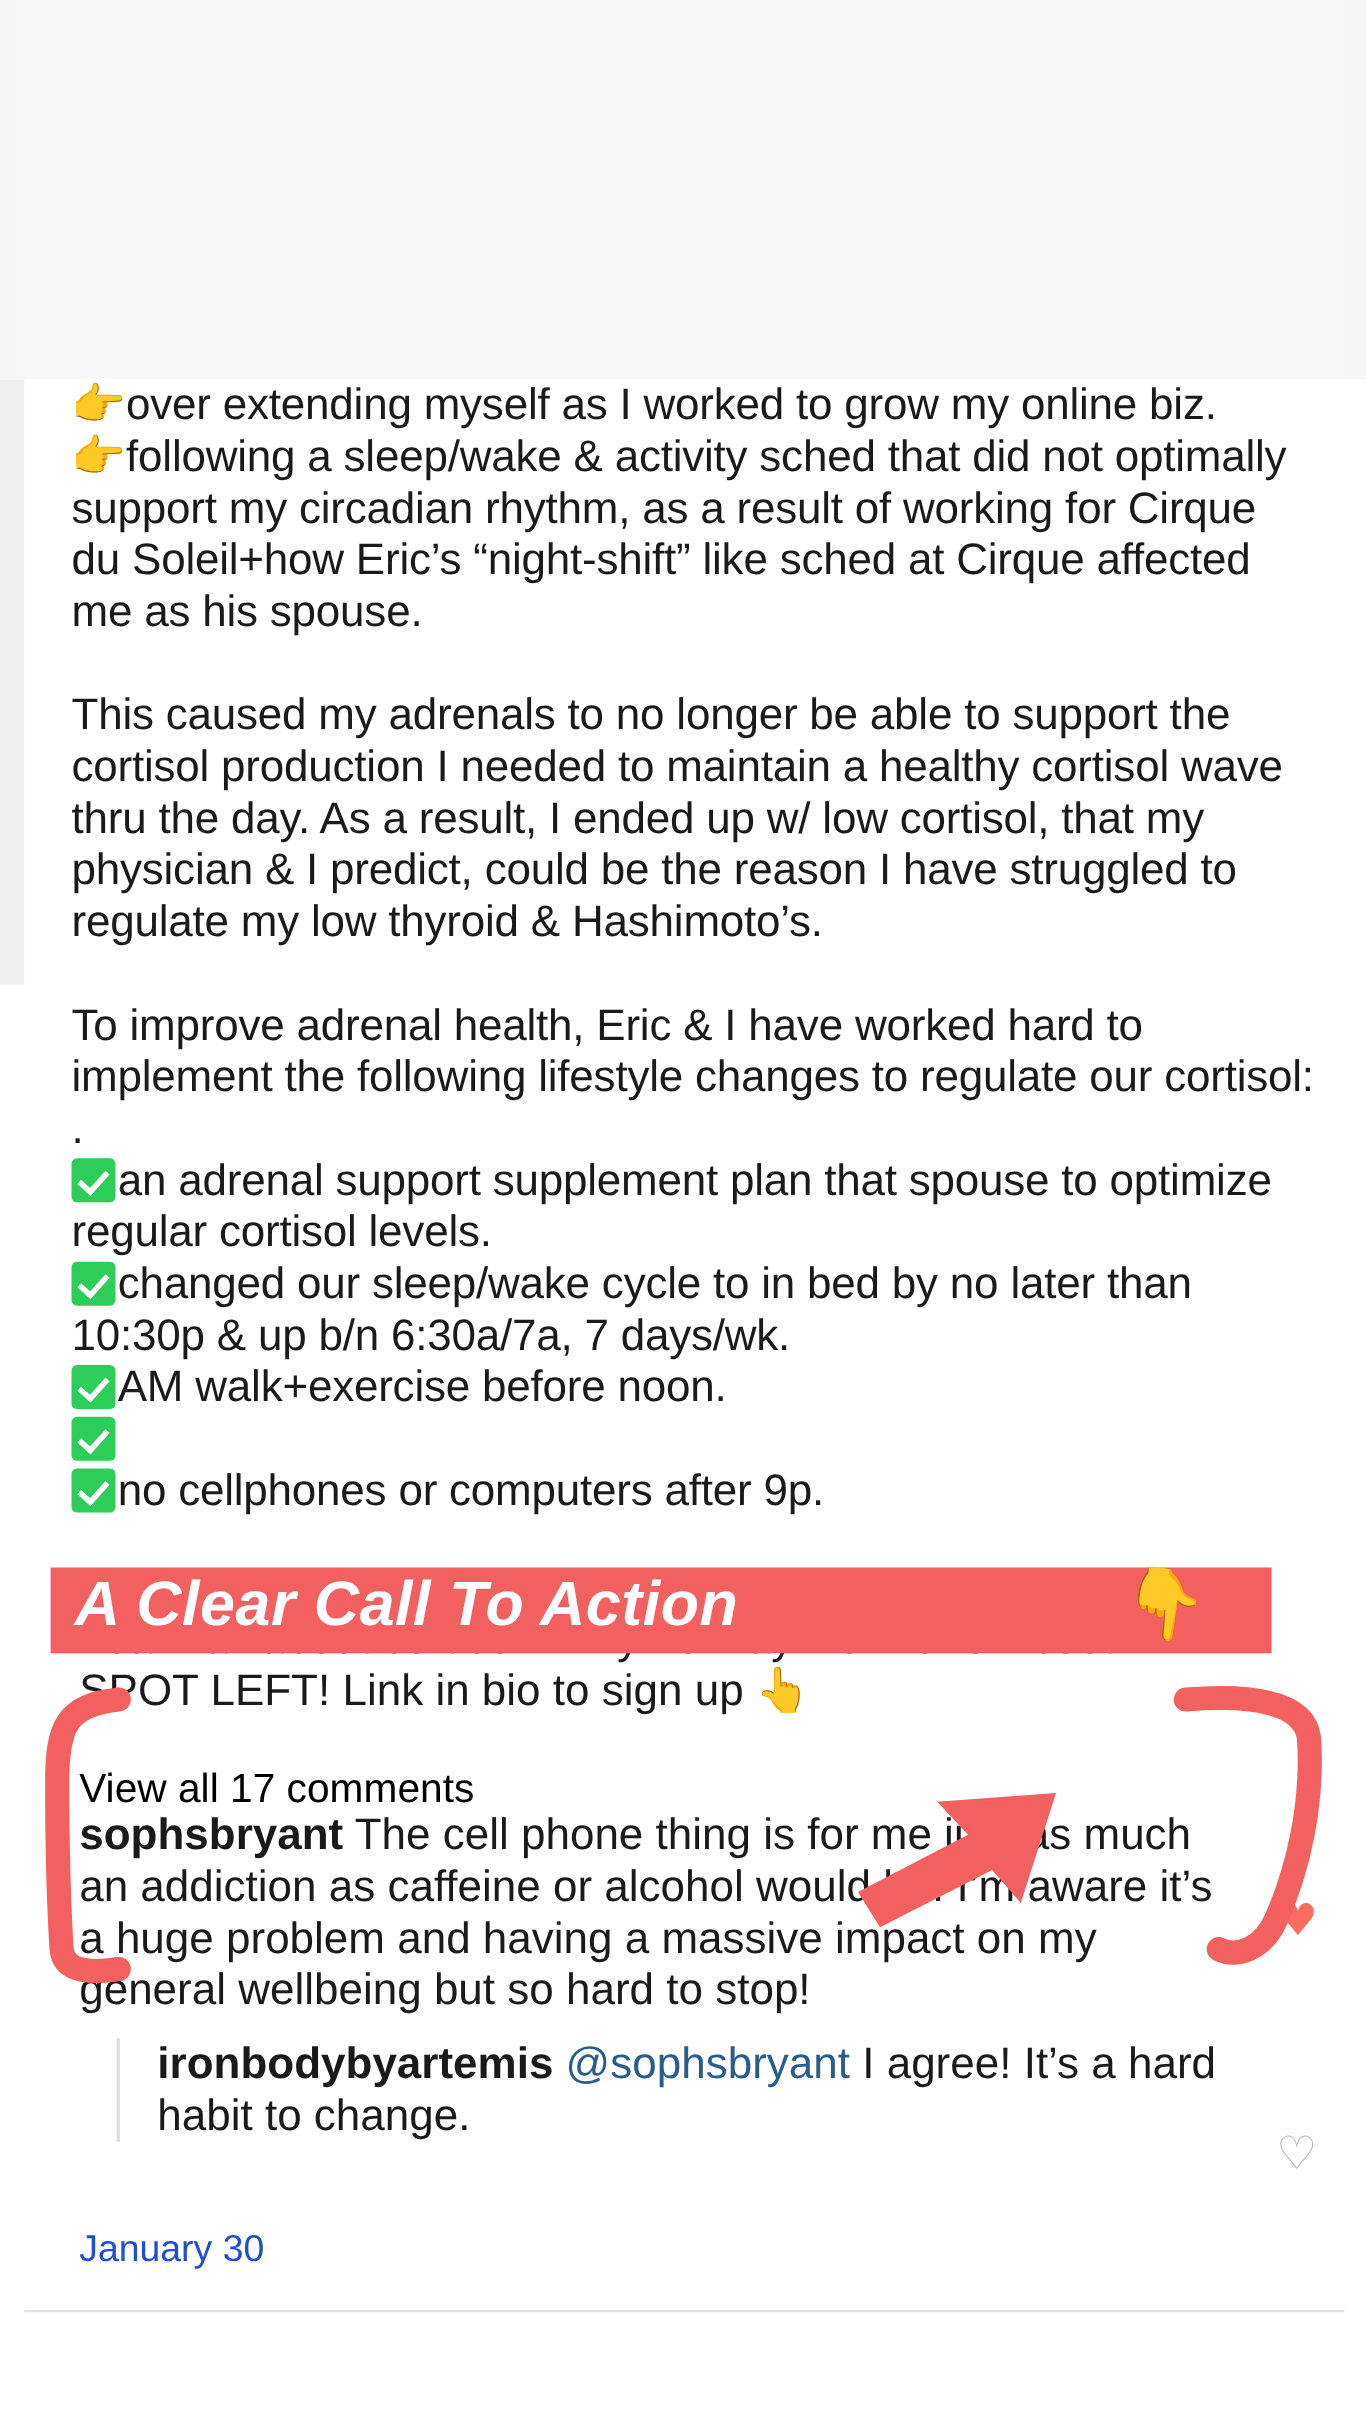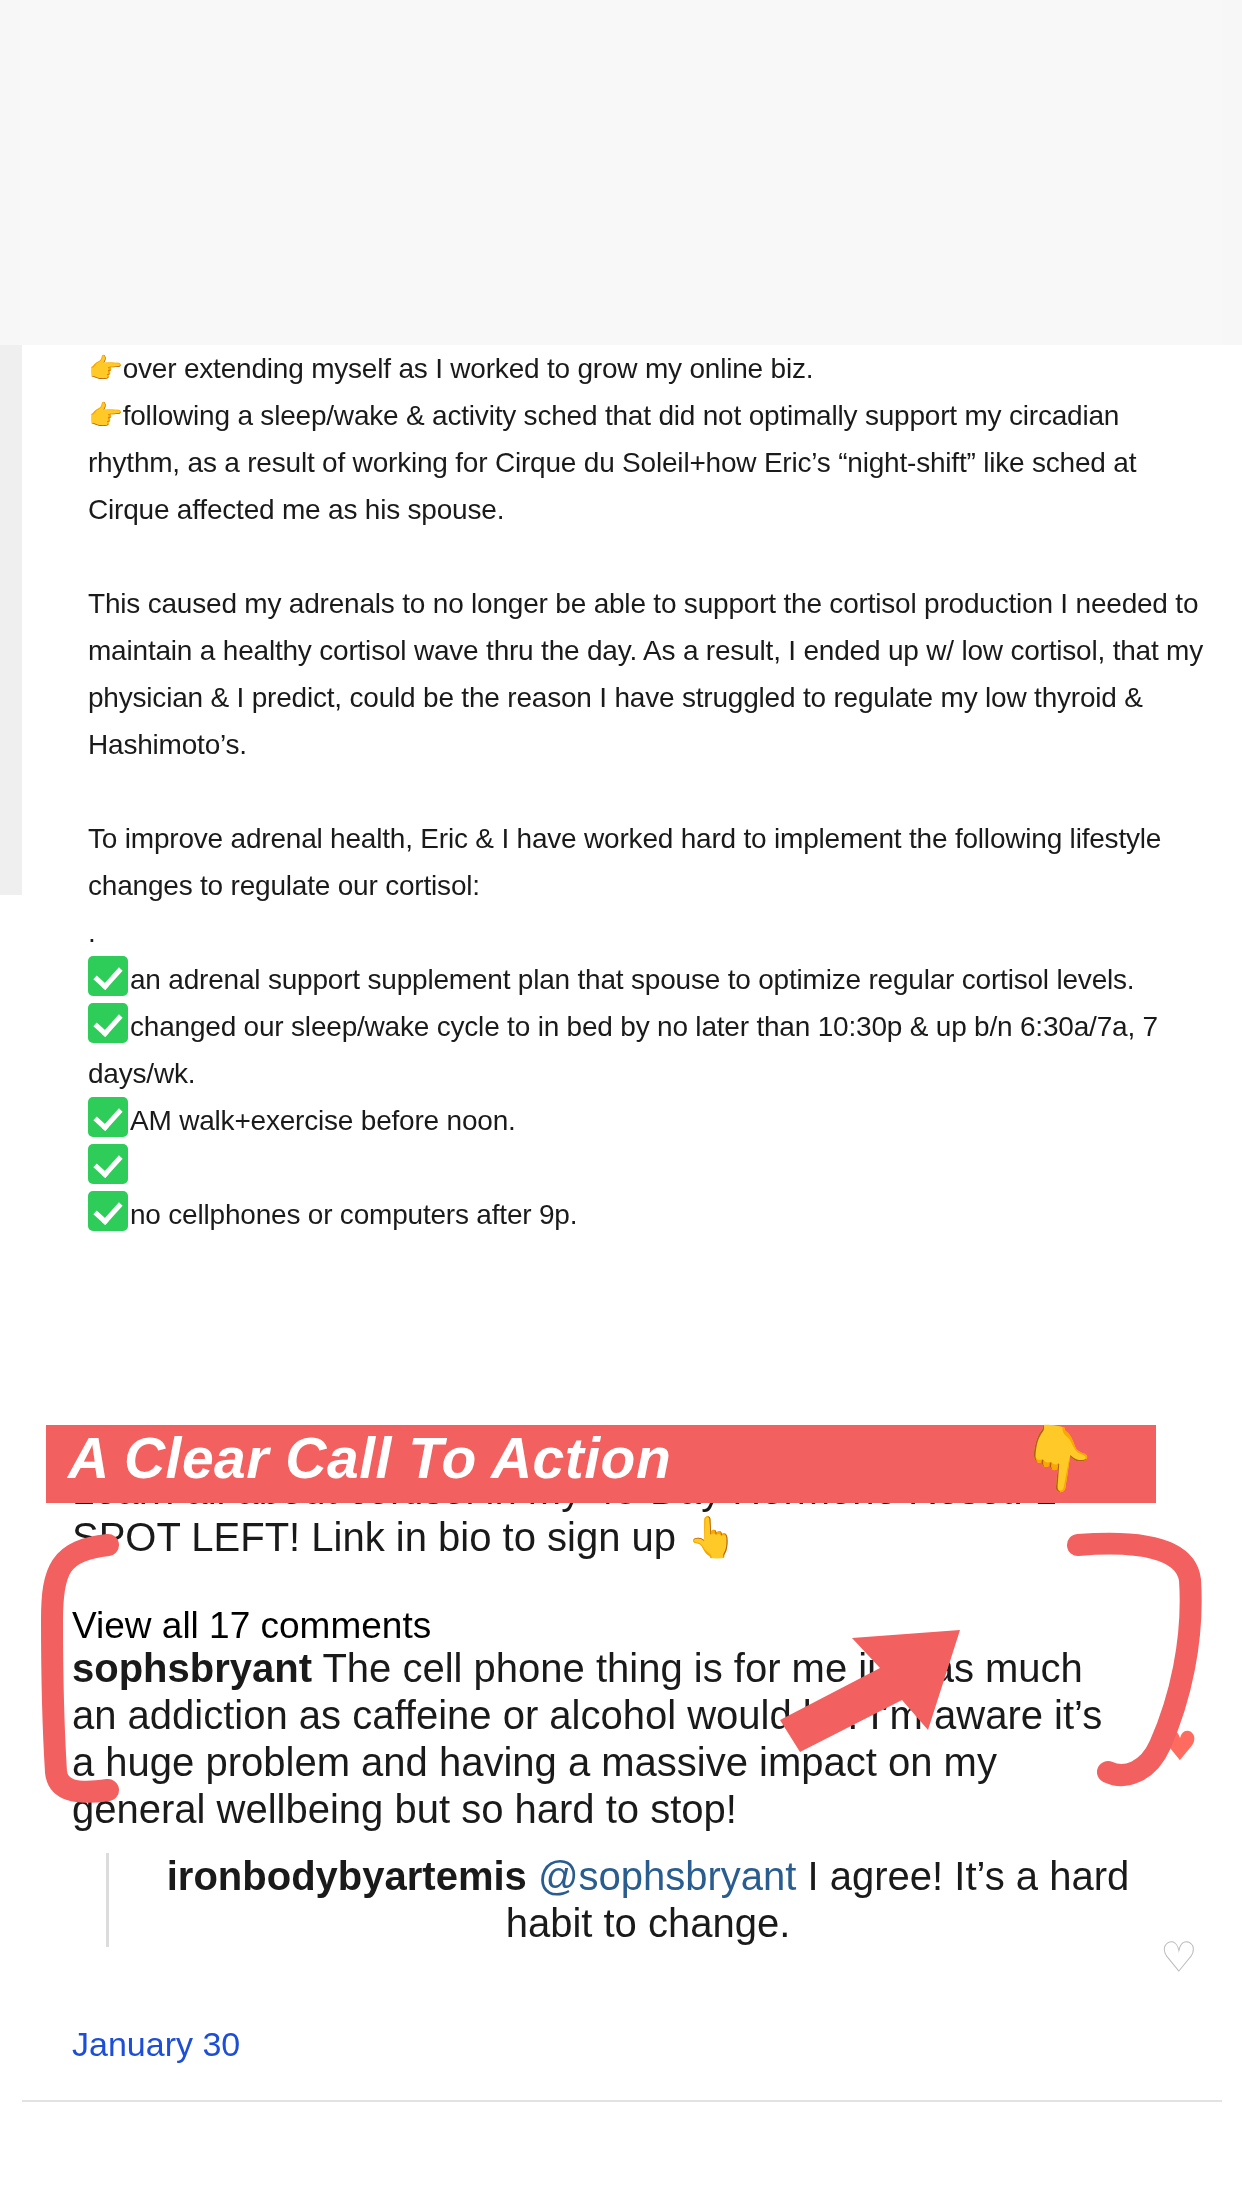--- a/index.html
+++ b/index.html
@@ -40,25 +40,25 @@
   }
   .left-gutter {
     position: absolute;
     left: 0; top: 0;
     width: 22px; height: 550px;
     background: #efefef;
   }
 
   .caption {
     position: absolute;
-    left: 88px;
+    left: 65px;
     top: 0px;
     width: 1130px;
     color: #1a1a1a;
-    font-size: 28px;
+    font-size: 40px;
     line-height: 47px;
     letter-spacing: -0.2px;
   }
   .caption p {
     margin: 0 0 0 0;
   }
   .caption .gap {
     height: 47px;
   }
   .check {
@@ -120,21 +120,20 @@
   .reply {
     position: absolute;
     left: 106px;
     top: 1508px;
     width: 1010px;
     font-size: 40px;
     line-height: 47px;
     color: #1a1a1a;
     padding-left: 34px;
     border-left: 3px solid #dcdcdc;
-    text-align: center;
   }
   .reply .user { font-weight: bold; }
   .reply .mention { color: #2a5d8f; }
 
   .date {
     position: absolute;
     left: 72px;
     top: 1680px;
     color: #1d4ed8;
     font-size: 34px;

